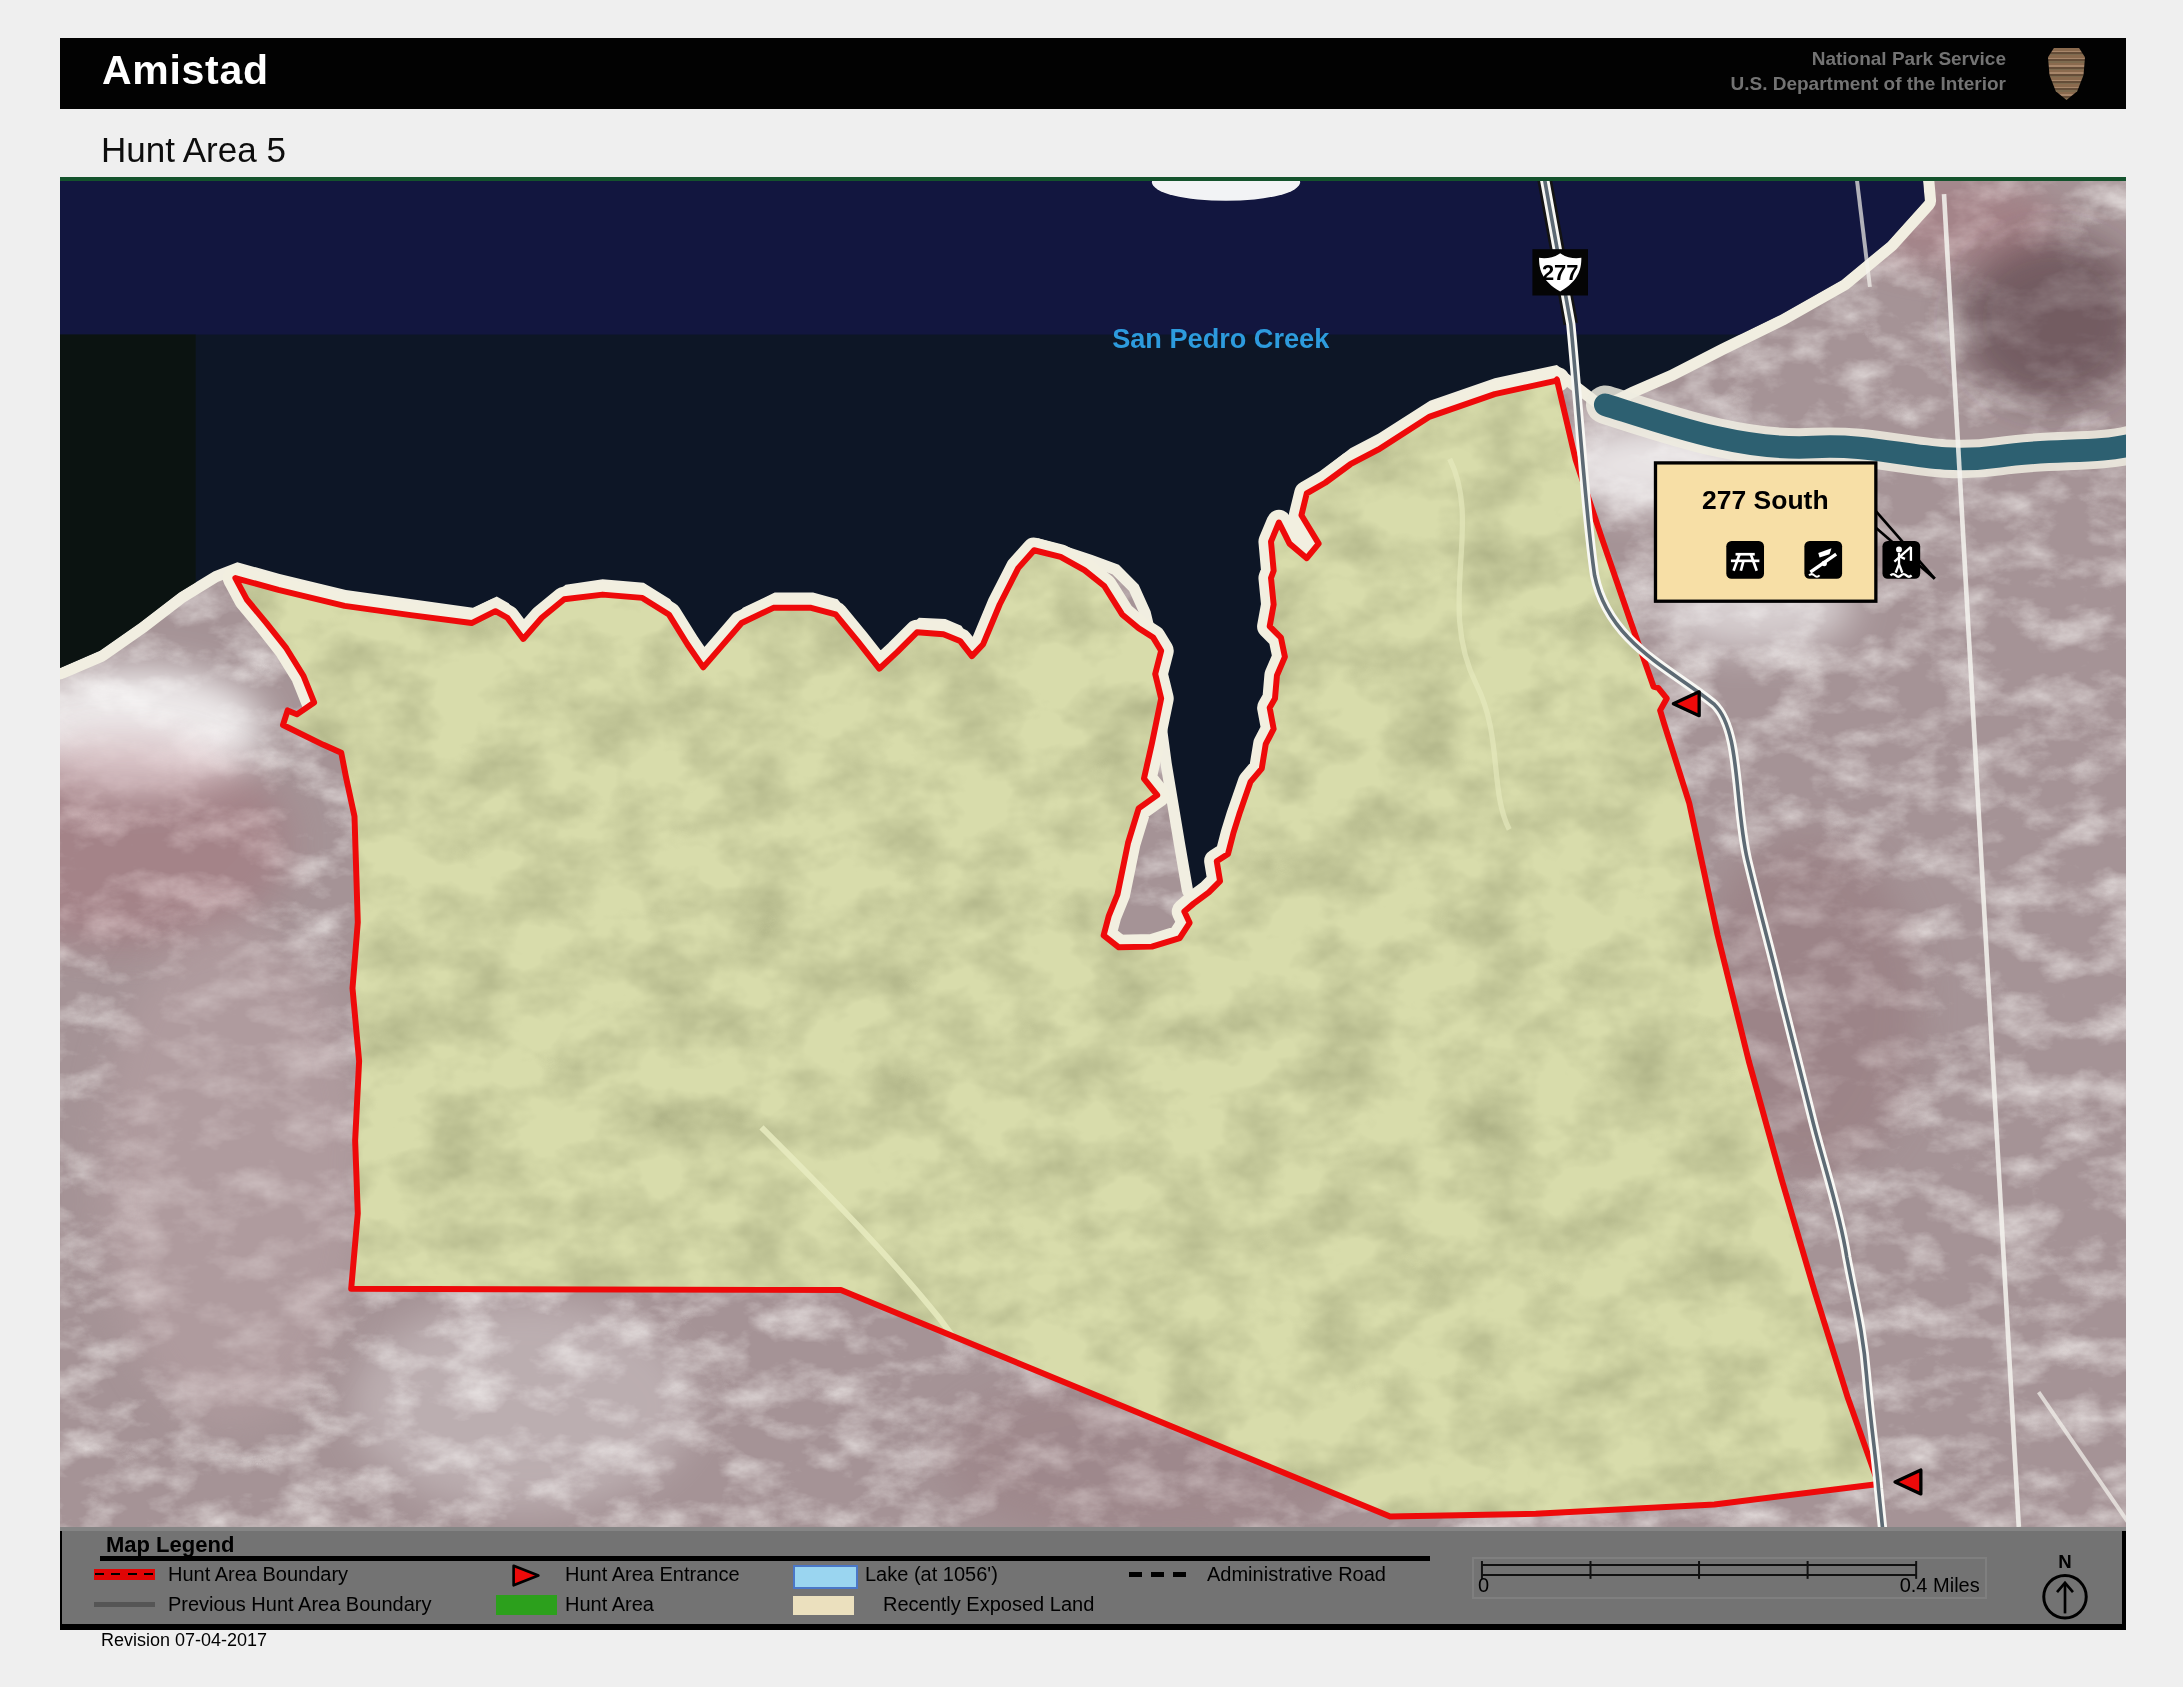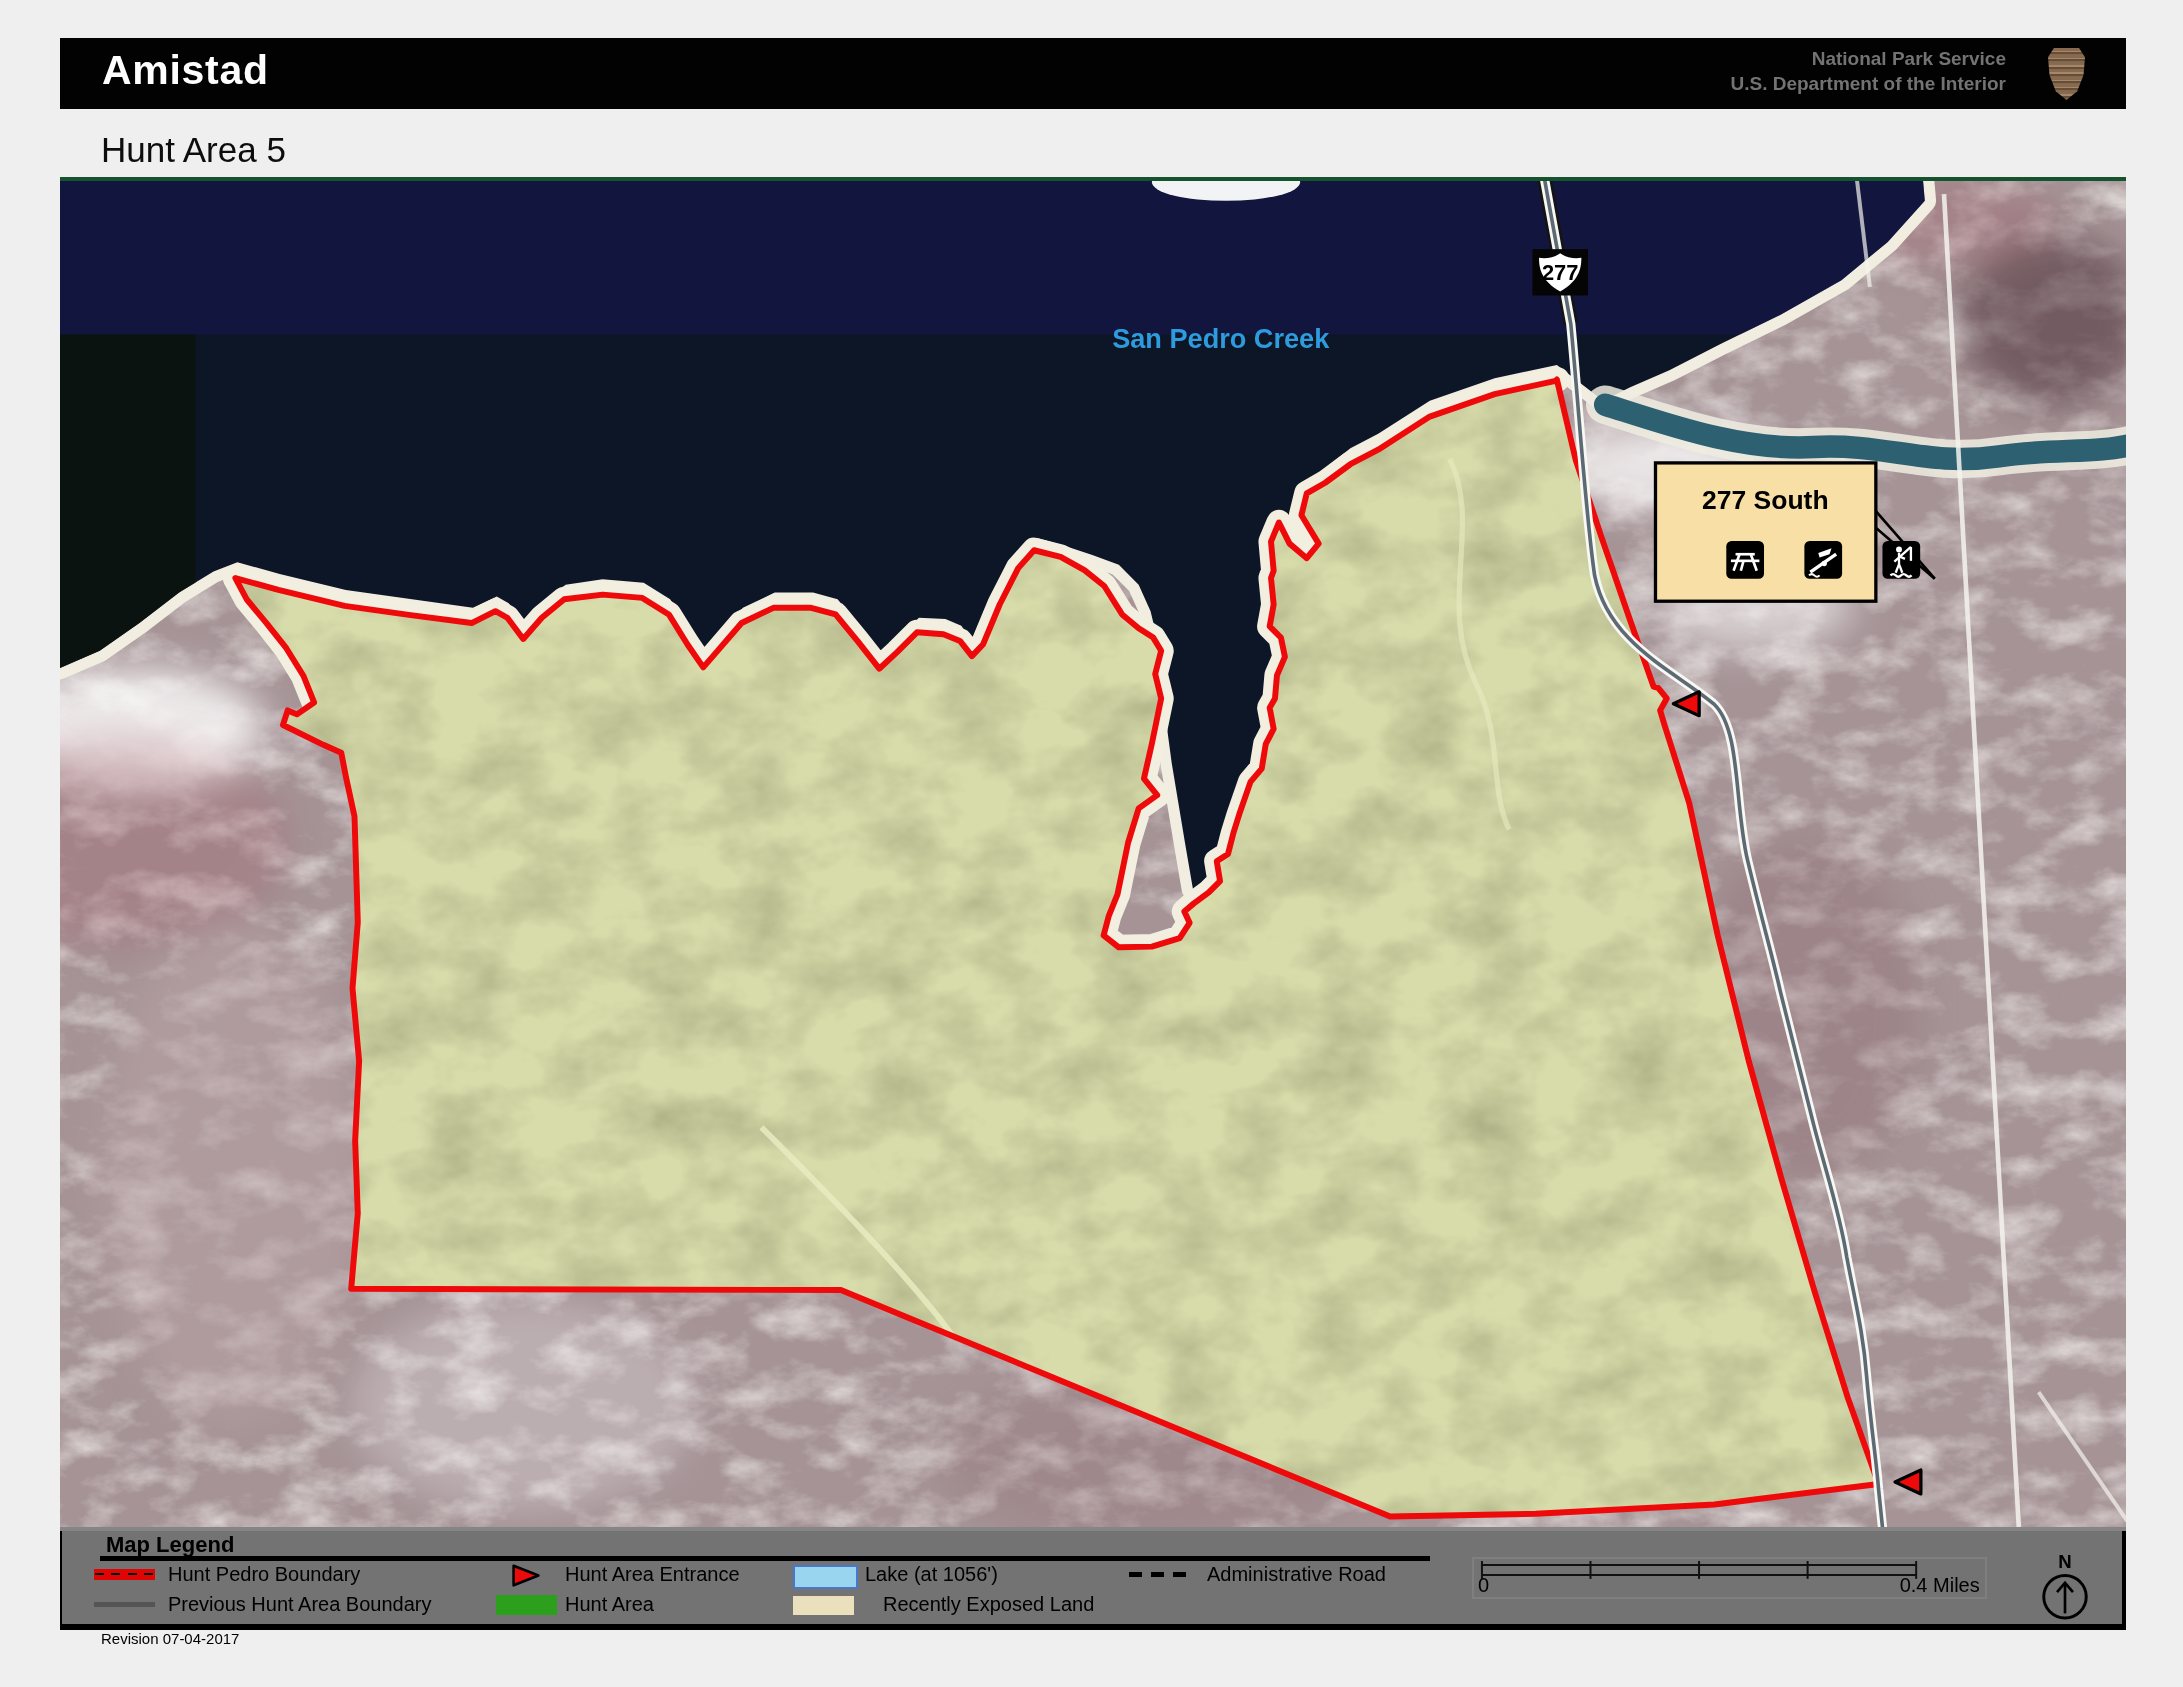--- a/index.html
+++ b/index.html
@@ -35,21 +35,21 @@
   .sw-rect{width:61px;height:20px;}
   .sw-lake{background:#9ad5f0;border:2px solid #4a77c8;}
   .sw-green{background:#2ca01c;}
   .sw-tan{background:#ebe0be;height:18.5px;}
   .sw-dash{width:64px;height:5.3px;background:repeating-linear-gradient(90deg,#000 0 13.2px,transparent 13.2px 22px);}
   
   #scalebar-box{left:1410px;top:26px;width:515px;height:42px;border:2px solid #7f7f7f;box-sizing:border-box;}
   #scale-zero{left:4px;bottom:0px;font-size:20px;color:#000;}
   #scale-end{right:5.3px;bottom:0px;font-size:20px;color:#000;}
   
-  #revision{left:101px;top:1630px;font-size:15px;color:#000;}
+  #revision{left:101px;top:1630px;font-size:18px;color:#000;}
 </style>
 </head>
 <body>
 
 <div class="abs" id="header-bar">
   <div class="abs" id="park-title">Amistad</div>
   <div class="abs" id="agency-block">
     <div>National Park Service</div>
     <div>U.S. Department of the Interior</div>
   </div>
@@ -179,21 +179,21 @@
     </g>
   </g>
 </svg>
 </div>
 
 <div class="abs" id="legend-strip">
   <div class="abs" id="legend-title">Map Legend</div>
   <div class="abs" id="legend-rule"></div>
 
   <div class="abs sw-redline" style="left:32px;top:38px;"></div>
-  <div class="abs lg-label" style="left:106px;top:32px;">Hunt Pedro Boundary</div>
+  <div class="abs lg-label" style="left:106px;top:32px;">Hunt Area Boundary</div>
   <div class="abs sw-grayline" style="left:32px;top:71px;"></div>
   <div class="abs lg-label" style="left:106px;top:62px;">Previous Hunt Area Boundary</div>
 
   <svg class="abs" style="left:449px;top:32px;" width="30" height="25" viewBox="0 0 46 38">
     <polygon points="4,4 42,19 4,34" fill="#ee0a0a" stroke="#000" stroke-width="4" stroke-linejoin="round"></polygon>
   </svg>
   <div class="abs lg-label" style="left:503px;top:32px;">Hunt Area Entrance</div>
   <div class="abs sw-rect sw-green" style="left:434px;top:64px;"></div>
   <div class="abs lg-label" style="left:503px;top:62px;">Hunt Area</div>
 

